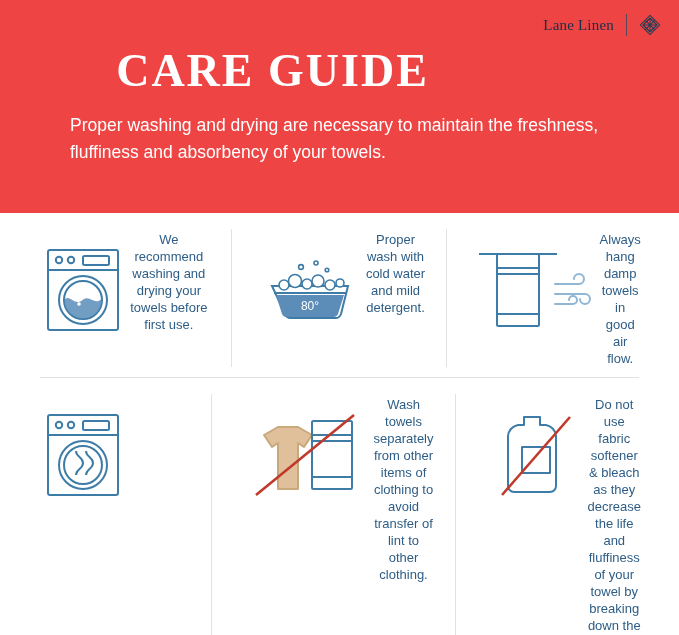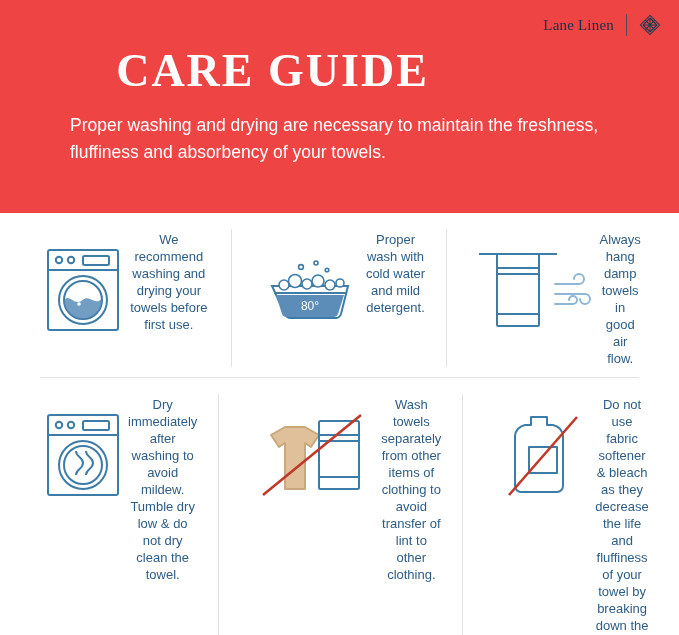--- a/index.html
+++ b/index.html
@@ -244,21 +244,20 @@
               <circle cx="21" cy="18" r="3.2"></circle>
               <circle cx="33" cy="18" r="3.2"></circle>
               <rect x="45" y="14" width="26" height="9" rx="1.5"></rect>
               <circle cx="45" cy="58" r="24"></circle>
               <circle cx="45" cy="58" r="19"></circle>
               <path d="M38 68 c0 -6 7 -6 7 -12 c0 -6 -7 -6 -7 -12"></path>
               <path d="M48 68 c0 -6 7 -6 7 -12 c0 -6 -7 -6 -7 -12"></path>
             </g>
           </svg>
         </div>
-        <div class="caption">Dry immediately after washing to avoid mildew. Tumble dry low &amp; do not dry clean the towel.</div>
       </div>
 
       <div class="cell sep-right">
         <div class="icon-wrap">
           <svg width="140" height="104" viewBox="0 0 140 104">
             <g fill="#e0c09a" stroke="#c9a87c" stroke-width="2" stroke-linejoin="round">
               <path d="M30 32 l14 -8 h20 l14 8 l-8 12 l-6 -4 v46 h-20 v-46 l-6 4 z"></path>
             </g>
             <g fill="none" stroke="#3e7ca8" stroke-width="2">
               <rect x="78" y="18" width="40" height="68" rx="1.5"></rect>

